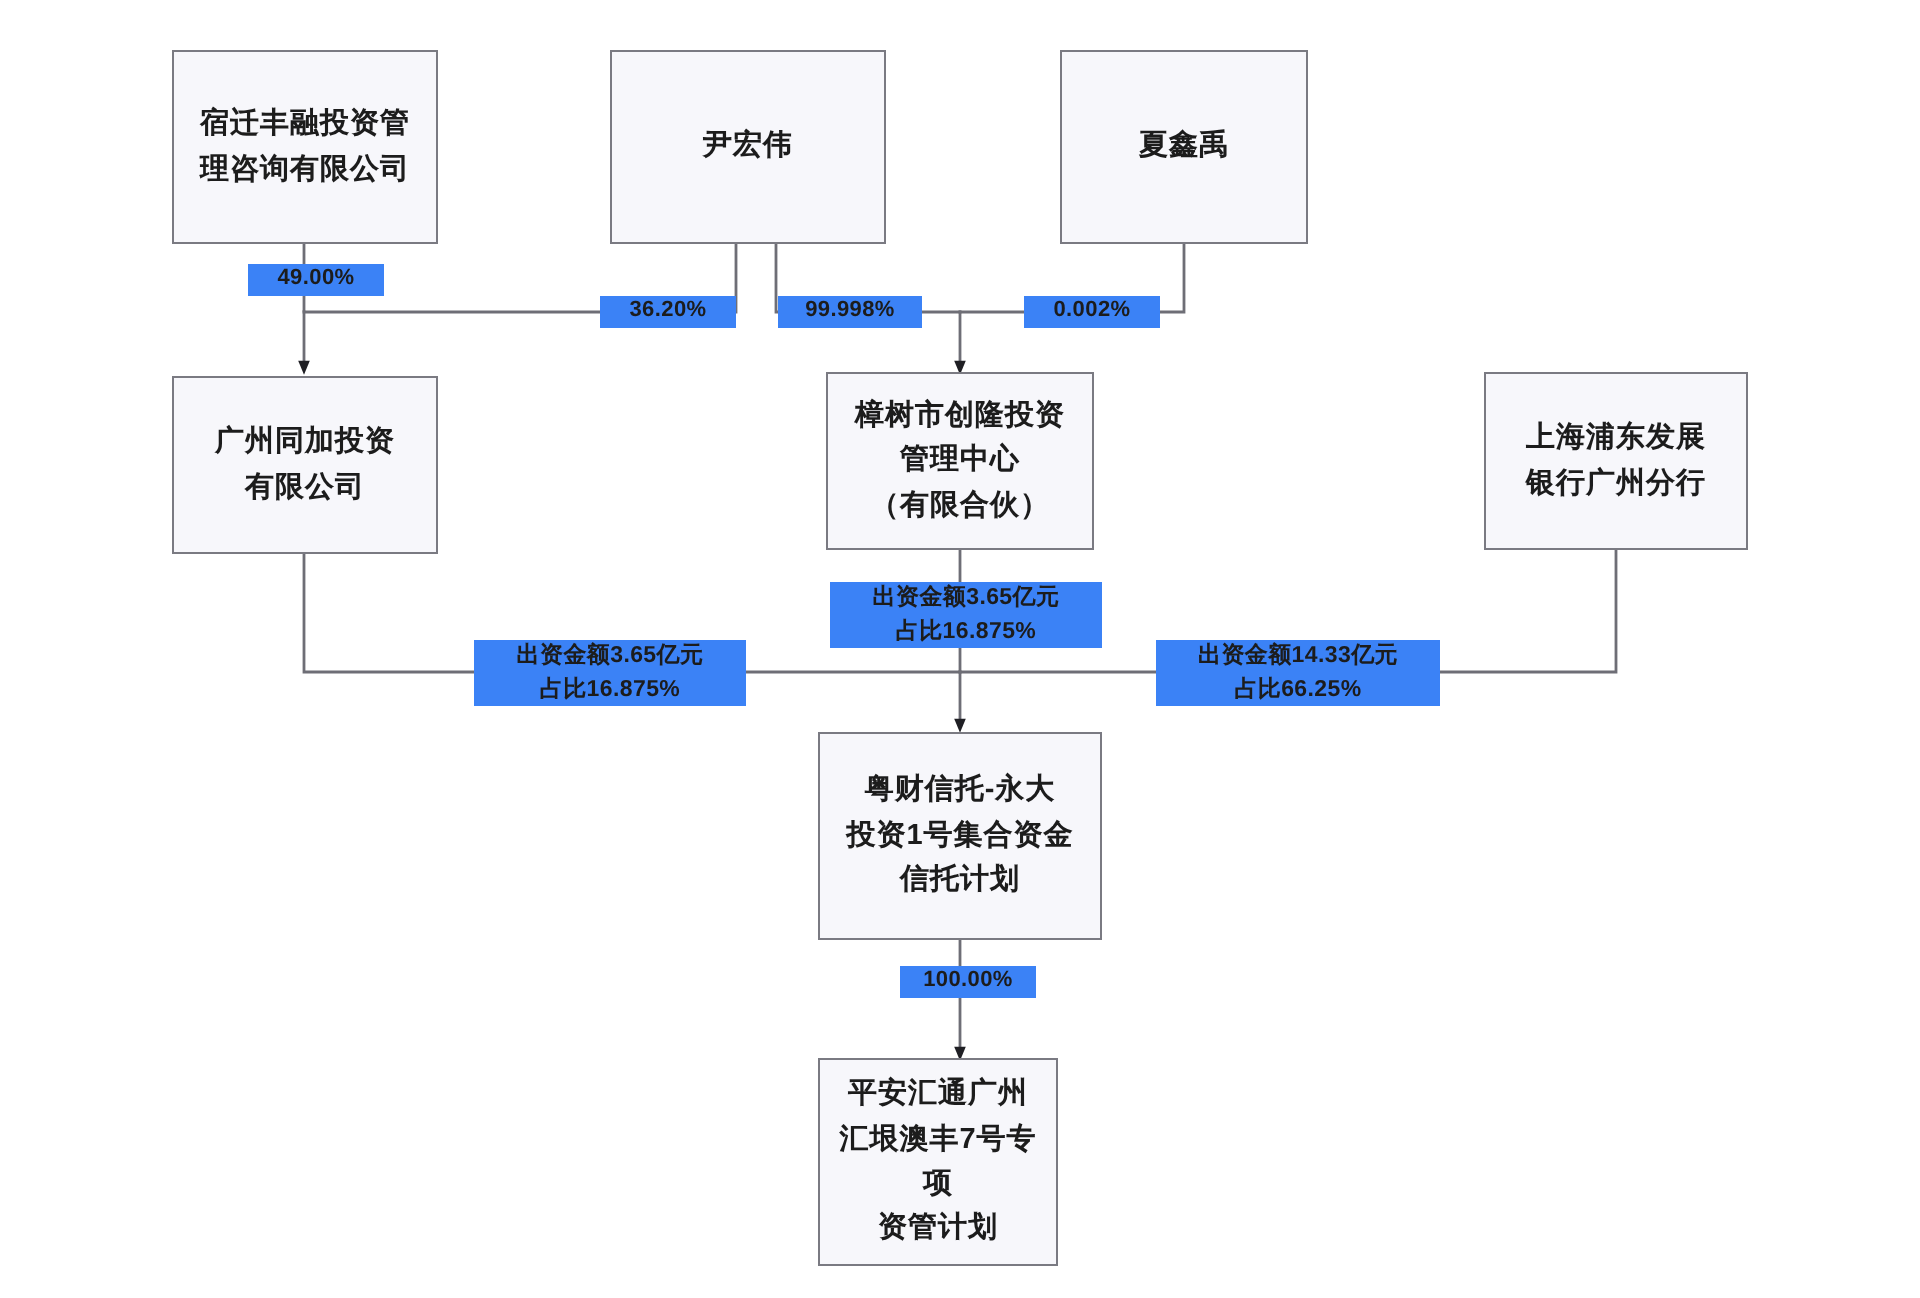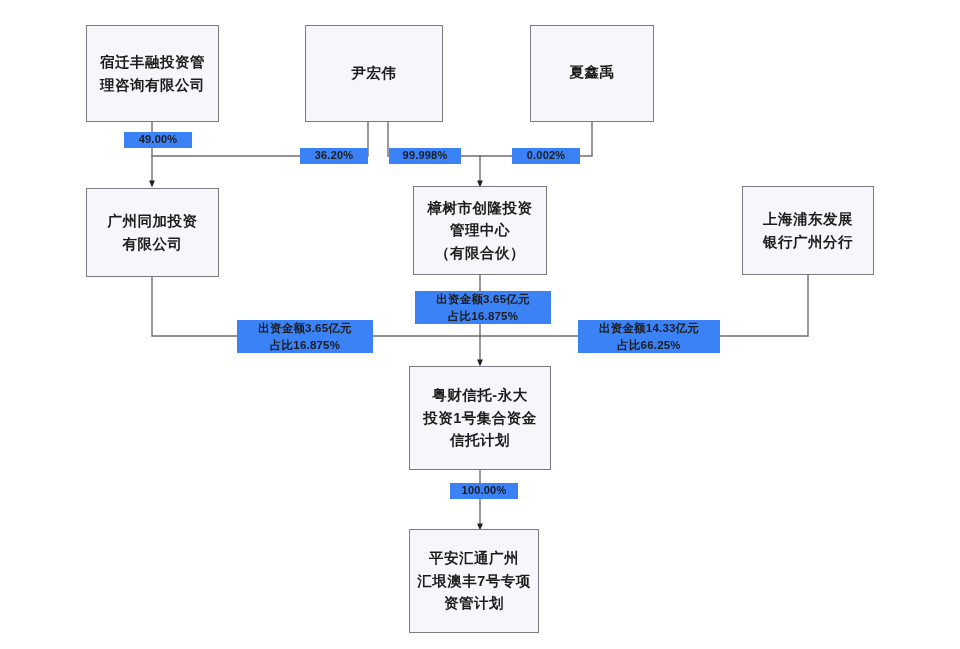--- a/index.html
+++ b/index.html
@@ -85,21 +85,21 @@
 
   <div class="node" style="left:86px;top:25px;width:133px;height:97px;">
     <span>宿迁丰融投资管
 理咨询有限公司</span>
   </div>
 
   <div class="node" style="left:305px;top:25px;width:138px;height:97px;">
     <span>尹宏伟</span>
   </div>
 
-  <div class="node" style="left:530px;top:25px;width:124px;height:97px;font-family:Liberation Mono, monospace;">
+  <div class="node" style="left:530px;top:25px;width:124px;height:97px;">
     <span>夏鑫禹</span>
   </div>
 
   <div class="edge-label pct" style="left:124px;top:132px;width:62px;">49.00%</div>
 
   <div class="edge-label pct" style="left:300px;top:148px;width:62px;">36.20%</div>
 
   <div class="edge-label pct" style="left:389px;top:148px;width:66px;">99.998%</div>
 
   <div class="edge-label pct" style="left:512px;top:148px;width:62px;">0.002%</div>
@@ -130,19 +130,19 @@
 占比66.25%</div>
 
   <div class="node" style="left:409px;top:366px;width:142px;height:104px;">
     <span>粤财信托-永大
 投资1号集合资金
 信托计划</span>
   </div>
 
   <div class="edge-label pct" style="left:450px;top:483px;width:62px;">100.00%</div>
 
-  <div class="node" style="left:409px;top:529px;width:130px;height:104px;">
+  <div class="node" style="left:409px;top:529px;width:120px;height:104px;">
     <span>平安汇通广州
 汇垠澳丰7号专项
 资管计划</span>
   </div>
 
 </div>
 
 </body></html>

